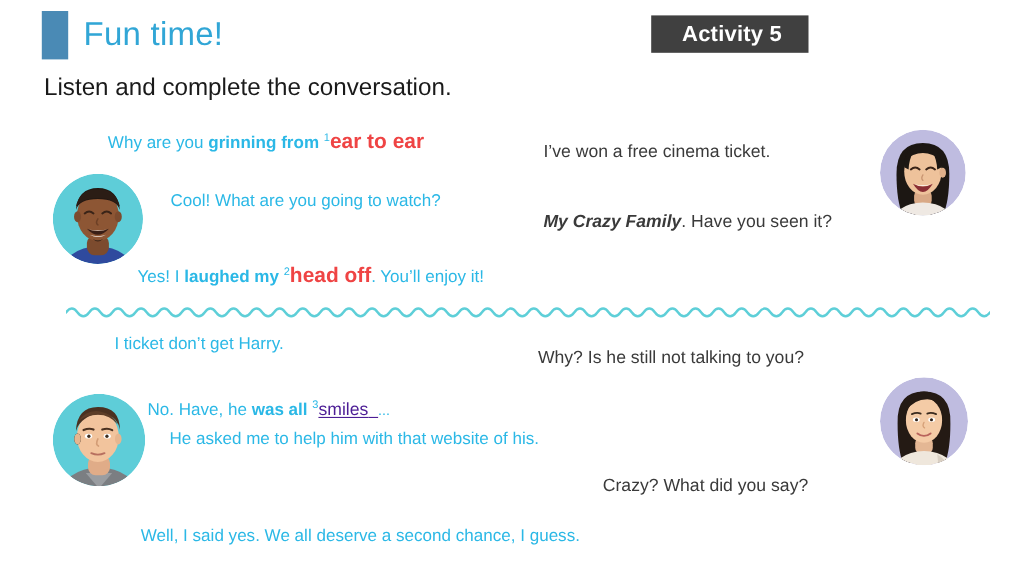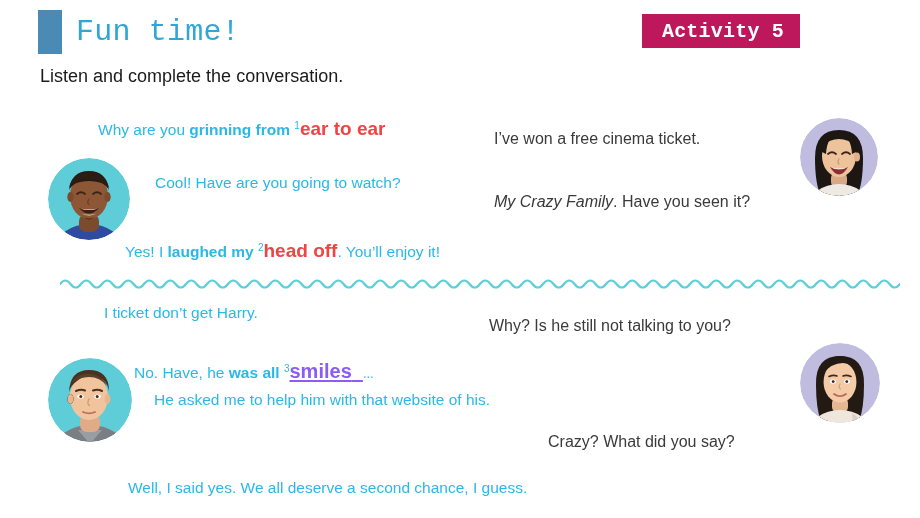--- a/index.html
+++ b/index.html
@@ -13,21 +13,21 @@
     position: relative;
     overflow: hidden;
     font-family: "Liberation Sans", sans-serif;
     -webkit-font-smoothing: antialiased;
   }
 
   
   #header-bar {
     position: absolute;
     left: 0; top: 0;
-    width: 800px; height: 58px; font-family: Liberation Mono, monospace;
+    width: 735px; height: 58px;
   }
   #title-accent {
     position: absolute;
     left: 38px; top: 10px;
     width: 24px; height: 44px;
     background: #4a8ab5;
   }
   #page-title {
     position: absolute;
     left: 76px; top: 10px;
@@ -36,66 +36,66 @@
     color: #31a6d6;
     letter-spacing: 0.2px;
     line-height: 44px;
     white-space: nowrap;
   }
   #activity-badge {
     position: absolute;
     right: 0px; top: 14px;
     height: 34px;
     min-width: 143px;
-    background: #be185d;
+    background: #404040;
     color: #ffffff;
     font-size: 20px;
     font-weight: bold;
     display: flex;
     align-items: center;
     justify-content: center;
     padding: 0 16px 0 20px;
     box-sizing: border-box;
     letter-spacing: 0.2px;
   }
 
   
   #instruction {
     position: absolute;
     left: 40px; top: 66px;
-    font-size: 18px;
+    font-size: 22px;
     color: #1a1a1a;
     font-weight: 400;
     white-space: nowrap;
   }
 
   
   .line {
     position: absolute;
     white-space: nowrap;
     font-size: 15.5px;
     line-height: 20px;
   }
   .line.left  { color: #2bb8e6; }
   .line.right { color: #3a3a3a; }
   .line.lg { font-size: 16px; }
 
   .b  { font-weight: bold; }
-  .it { font-style: italic; }
+  .it { font-style: italic; font-weight: bold; }
 
   .ans {
     color: #ef4444;
     font-weight: bold;
     font-size: 19px;
     text-underline-offset: 2px;
   }
   .ans-pad {
-    color: #8b5cf6;
-    font-weight: bold;
-    font-size: 20px;
+    color: #4c1d95;
+    font-weight: normal;
+    font-size: 16px;
     text-decoration: underline;
     text-underline-offset: 2px;
   }
   .sup {
     font-size: 10px;
     vertical-align: super;
     color: #2bb8e6;
     font-weight: normal;
   }
   .dots {
@@ -128,21 +128,21 @@
 </div>
 
 <div id="instruction">Listen and complete the conversation.</div>
 
 <div class="line left" style="left:98px; top:116px;">
   <span>Why are you </span><span class="b">grinning from </span><span class="sup">1</span><span class="ans">ear to ear</span>
 </div>
 
 <div class="line right lg" style="left:494px; top:129px;">I’ve won a free cinema ticket.</div>
 
-<div class="line left" style="left:155px; top:173px;">Cool! Have are you going to watch?</div>
+<div class="line left" style="left:155px; top:173px;">Cool! What are you going to watch?</div>
 
 <div class="line right lg" style="left:494px; top:192px;">
   <span class="it">My Crazy Family</span><span>. Have you seen it?</span>
 </div>
 
 <div class="line left" style="left:125px; top:238px;">
   <span>Yes! I </span><span class="b">laughed my </span><span class="sup">2</span><span class="ans">head off</span><span>. You’ll enjoy it!</span>
 </div>
 
 <svg id="wavy-divider" viewBox="0 0 840 14" preserveAspectRatio="none">

